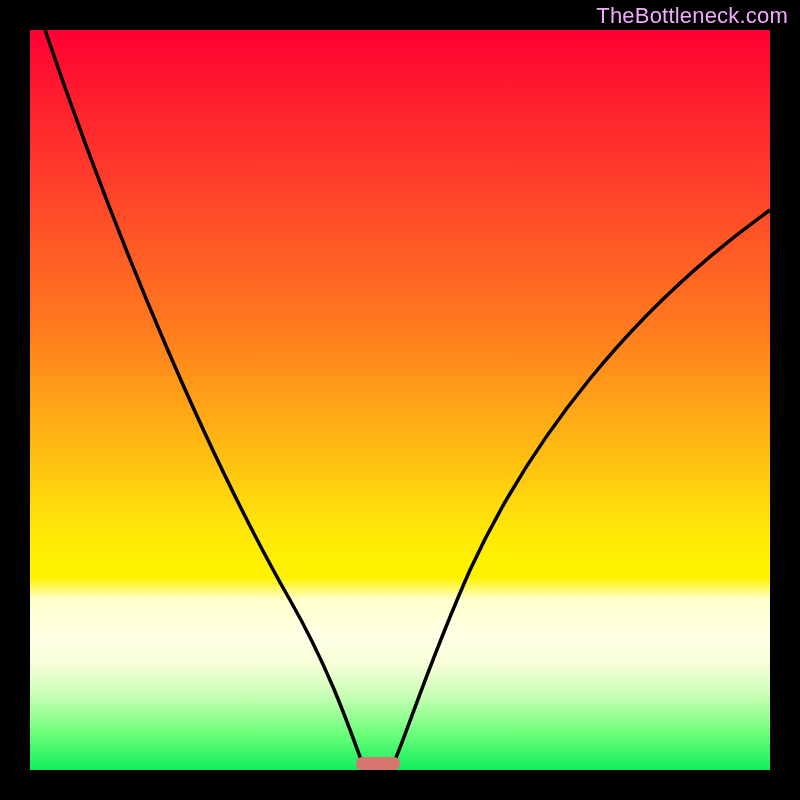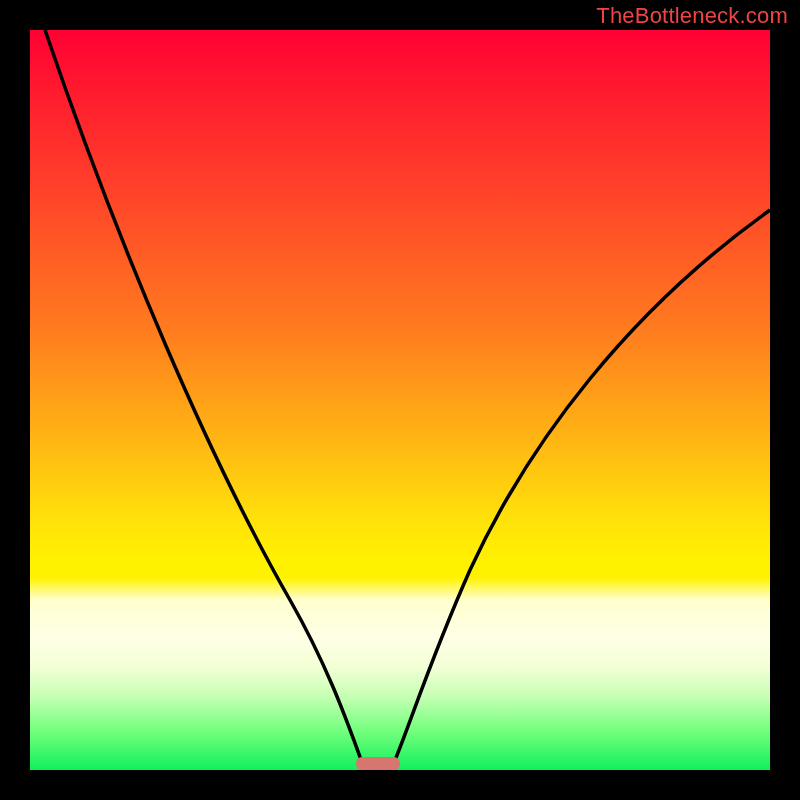--- a/index.html
+++ b/index.html
@@ -49,21 +49,21 @@
     left: 0;
     top: 0;
     width: 740px;
     height: 740px;
     pointer-events: none;
   }
   .watermark {
     position: absolute;
     top: 3px;
     right: 12px;
-    color: #ef4444;
+    color: #f0abfc;
     font-size: 22px;
     letter-spacing: 0.2px;
     font-weight: 500;
     margin-left: 9px;
   }
 </style>
 </head>
 <body>
 
 <div class="frame">

